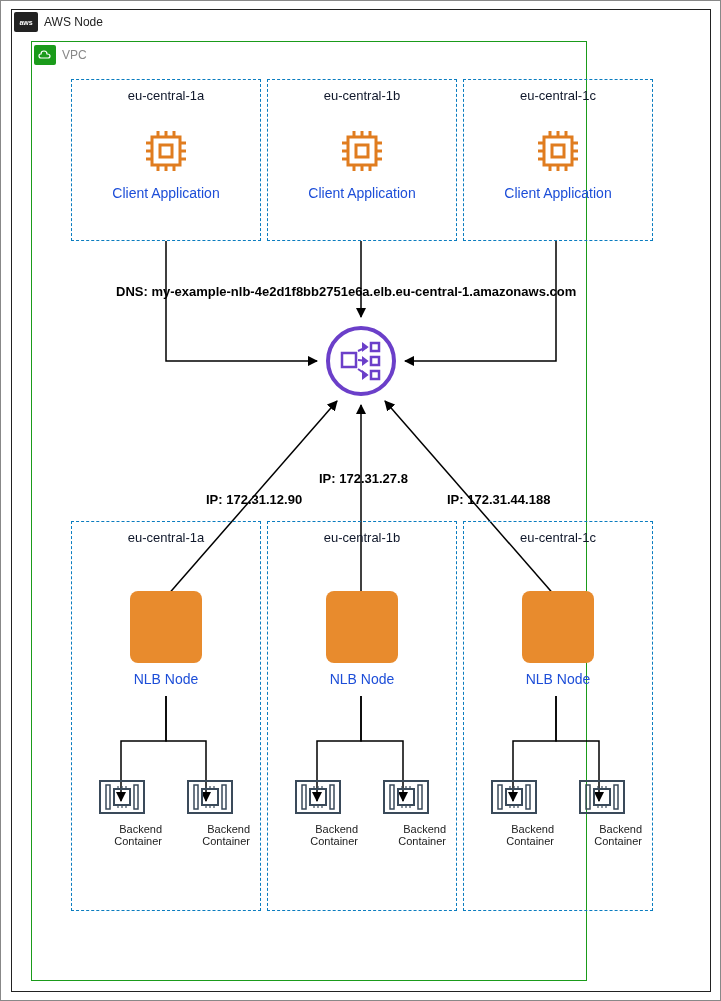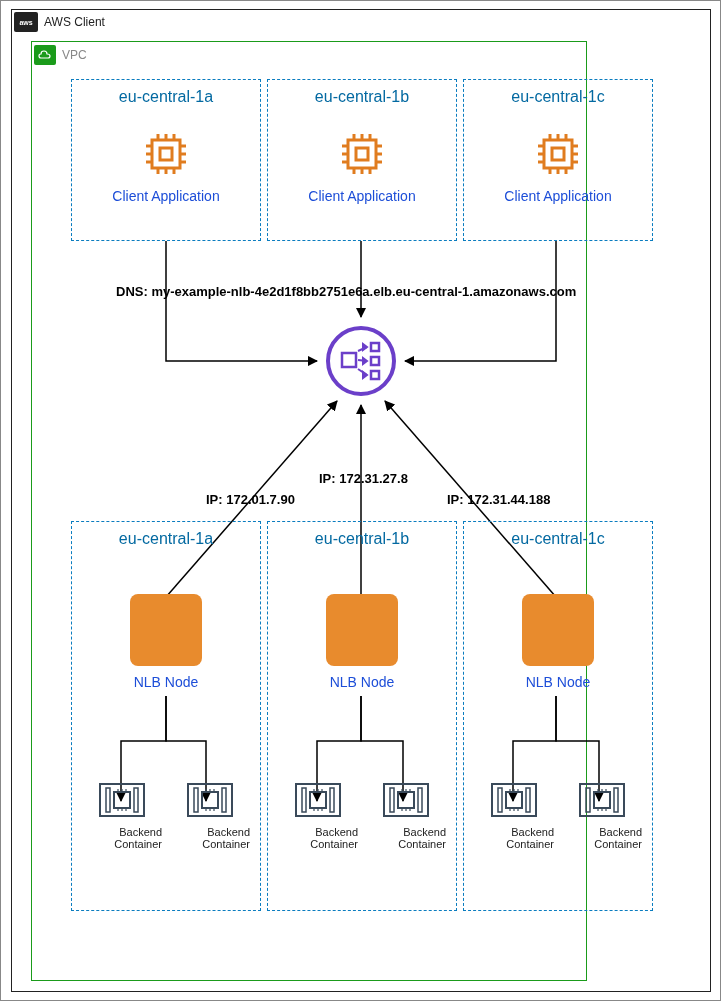--- a/index.html
+++ b/index.html
@@ -75,22 +75,22 @@
     border-radius: 2px;
   }
   
   .az-box {
     position: absolute;
     border: 1px dashed #0a7cbf;
     box-sizing: border-box;
   }
   .az-title {
     text-align: center;
-    color: #0369a1;
-    font-size: 16px;
+    color: #0f172a;
+    font-size: 13px;
     padding-top: 8px;
   }
   
   .cpu-icon {
     width: 48px;
     height: 48px;
     margin: 24px auto 10px auto;
     position: relative;
   }
   .cpu-icon svg { display:block; }
@@ -145,21 +145,21 @@
   }
 </style>
 </head>
 <body>
 
 <div class="canvas">
 
   <div class="cloud-box">
     <div class="cloud-header">
       <div class="aws-logo">aws</div>
-      <span>AWS Client</span>
+      <span>AWS Node</span>
     </div>
   </div>
 
   <div class="vpc-box">
     <div class="vpc-header">
       <div class="vpc-logo">
         <svg width="16" height="14" viewBox="0 0 16 14">
           <path d="M4 10 Q2 10 2 8 Q2 6 4 6 Q4 3 7 3 Q10 3 10 6 Q13 6 13 8 Q13 10 11 10 Z" fill="none" stroke="#fff" stroke-width="1.2"></path>
         </svg>
       </div>
@@ -237,21 +237,21 @@
             <line x1="38" y1="24" x2="44" y2="24"></line>
             <line x1="38" y1="32" x2="44" y2="32"></line>
         </g>
       </svg>
     </div>
     <div class="icon-label">Client Application</div>
   </div>
 
   <div class="bold-text" style="left:115px; top:283px; width:520px;">DNS: my-example-nlb-4e2d1f8bb2751e6a.elb.eu-central-1.amazonaws.com</div>
 
-  <div class="bold-text" style="left:205px; top:491px;">IP: 172.01.7.90</div>
+  <div class="bold-text" style="left:205px; top:491px;">IP: 172.31.12.90</div>
   <div class="bold-text" style="left:318px; top:470px;">IP: 172.31.27.8</div>
   <div class="bold-text" style="left:446px; top:491px;">IP: 172.31.44.188</div>
 
   <div class="nlb-icon" style="left:324px; top:324px;">
     <svg width="72" height="72" viewBox="0 0 72 72">
       <circle cx="36" cy="36" r="33" fill="#fff" stroke="#6b3fc9" stroke-width="4"></circle>
       <rect x="17" y="28" width="14" height="14" fill="none" stroke="#6b3fc9" stroke-width="2.5"></rect>
       <rect x="46" y="18" width="8" height="8" fill="none" stroke="#6b3fc9" stroke-width="2.5"></rect>
       <rect x="46" y="32" width="8" height="8" fill="none" stroke="#6b3fc9" stroke-width="2.5"></rect>
       <rect x="46" y="46" width="8" height="8" fill="none" stroke="#6b3fc9" stroke-width="2.5"></rect>

